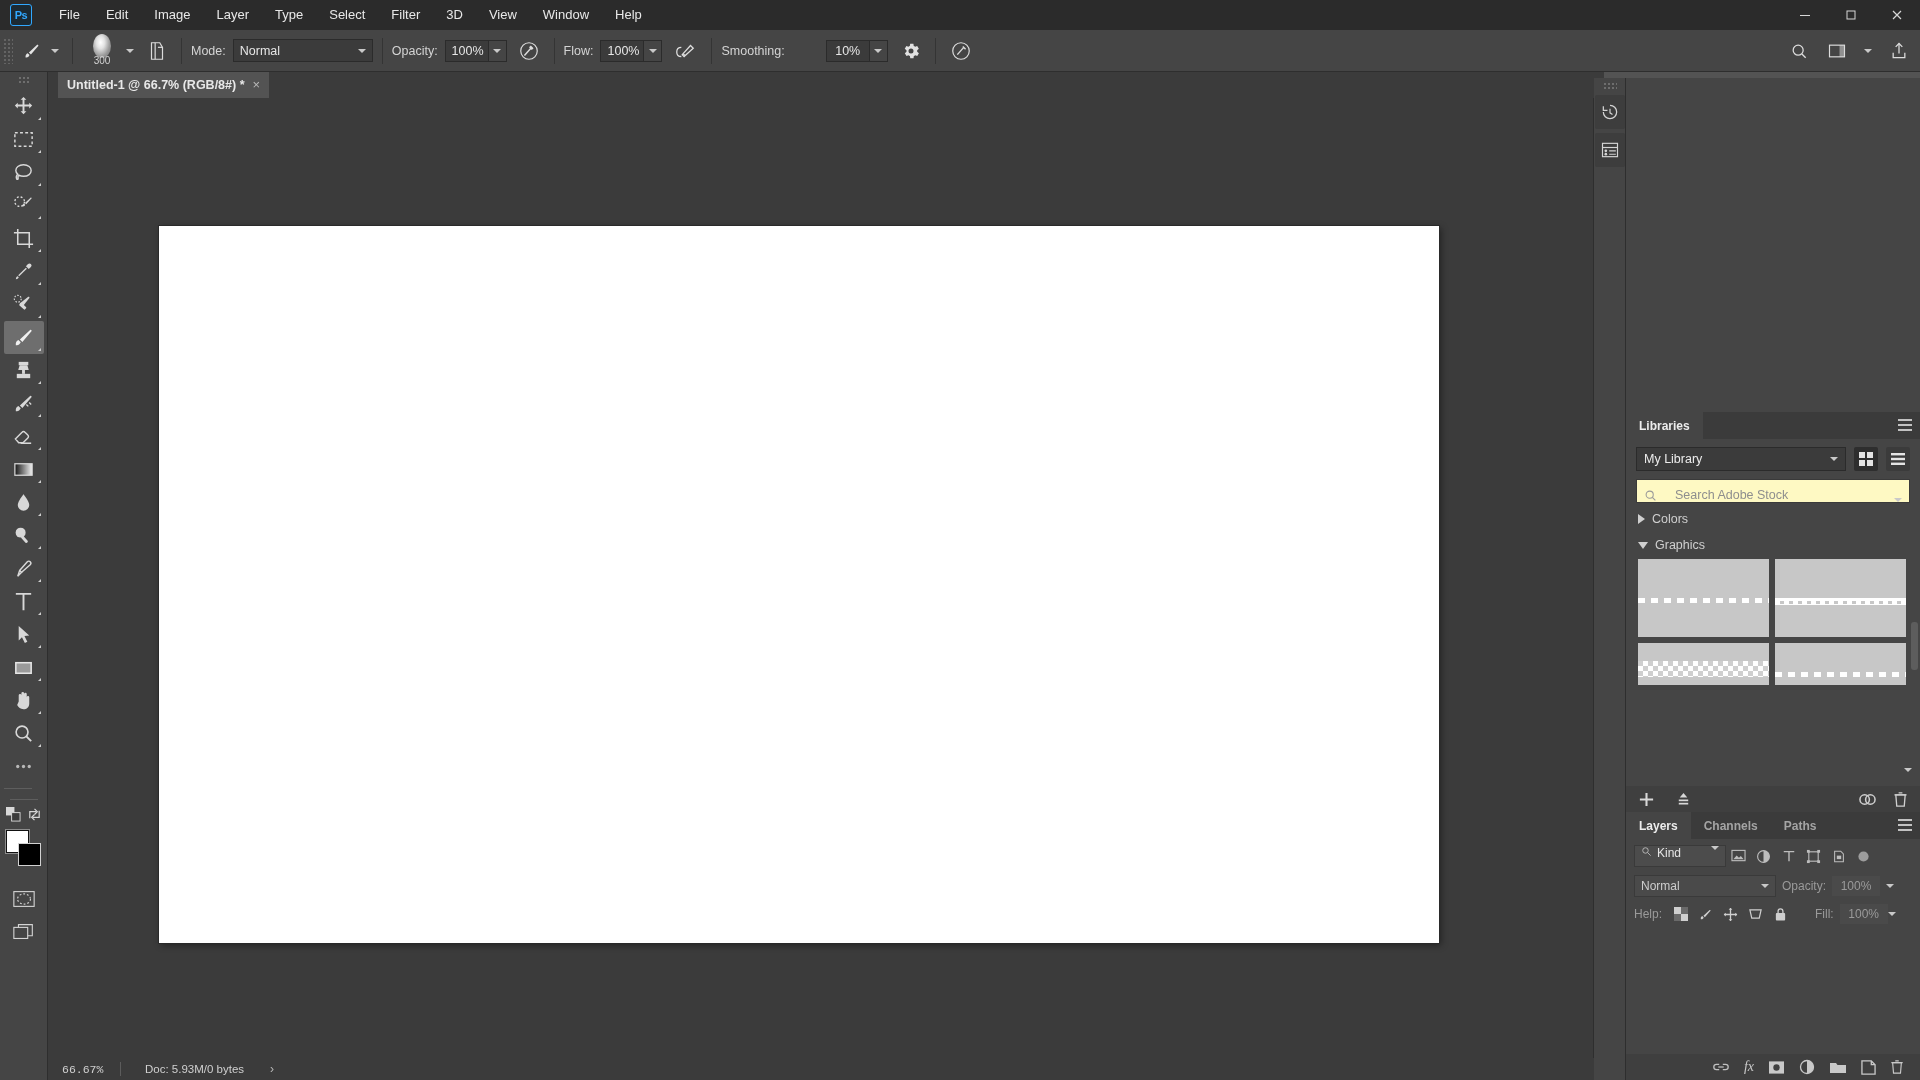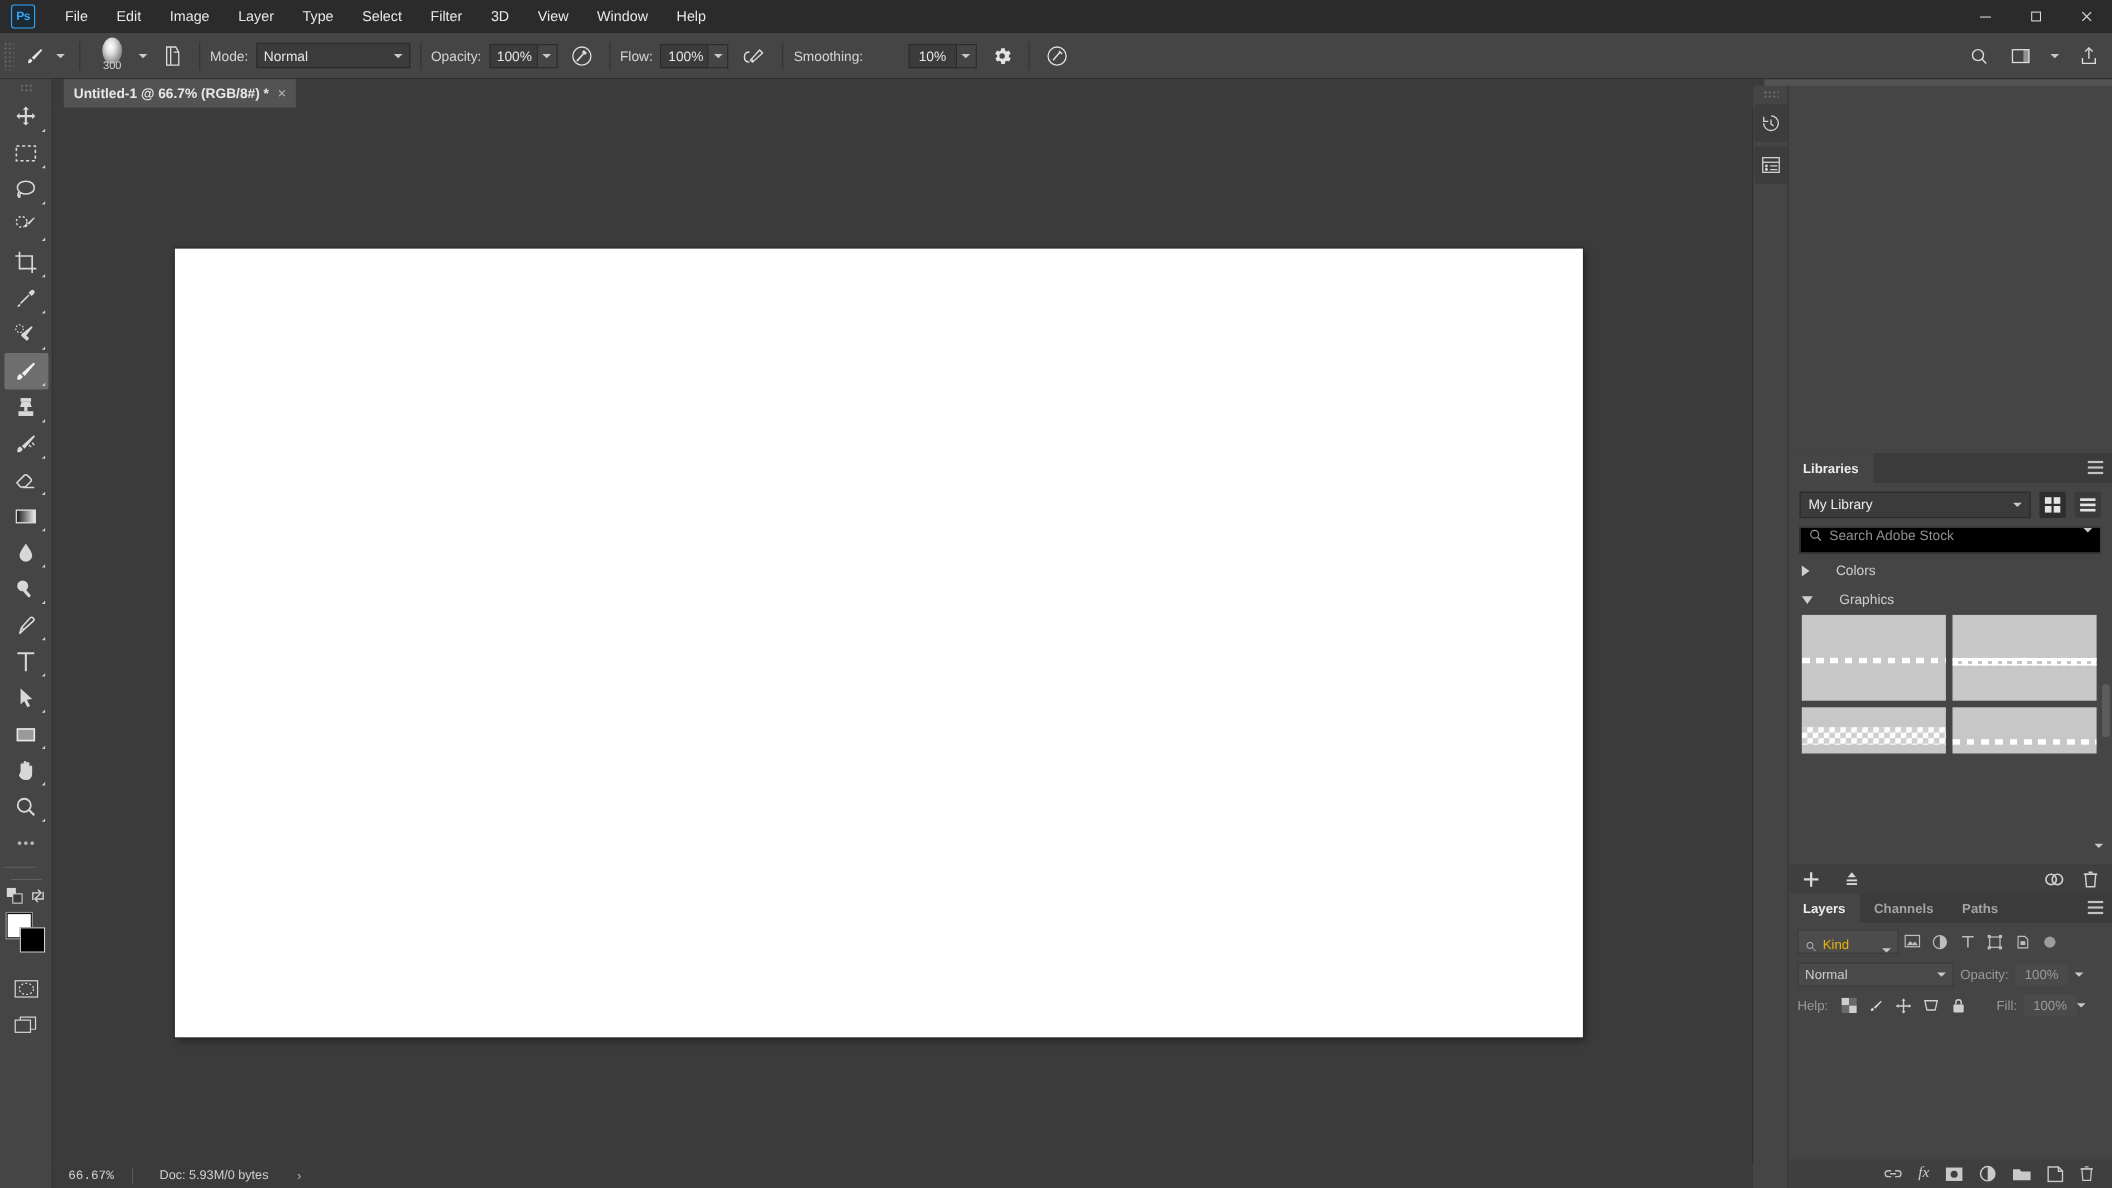--- a/index.html
+++ b/index.html
@@ -182,24 +182,24 @@
   .lib-panel { position:absolute; left:0; top:334px; width:294px; height:400px; background:#454545; }
   .lib-row { display:flex; align-items:center; padding:8px 10px 4px; gap:8px; }
   .lib-select {
     flex:1; height:24px; background:#3b3b3b; border:1px solid #2b2b2b; color:#ececec;
     font-size:12.5px; display:flex; align-items:center; justify-content:space-between; padding:0 7px;
   }
   .lib-viewbtn { width:24px;height:24px; display:flex;align-items:center;justify-content:center;
      background:#3b3b3b; border-radius:2px; }
   .lib-viewbtn.active { background:#2e2e2e; }
   .lib-search {
-    margin:4px 10px 0; height:24px; background:#000000; border:1px solid #3a3a3a;
-    display:flex; align-items:flex-start; gap:6px; padding:0 7px; color:#8e8e8e; font-size:12.5px;
-  }
-  .lib-sec { display:flex; align-items:center; gap:24px; padding:9px 12px 3px; color:#cfcfcf; font-size:12.5px; }
+    margin:4px 10px 0; height:24px; background:#fef9c3; border:1px solid #3a3a3a;
+    display:flex; align-items:flex-end; gap:18px; padding:0 7px; color:#8e8e8e; font-size:12.5px;
+  }
+  .lib-sec { display:flex; align-items:center; gap:7px; padding:9px 12px 3px; color:#cfcfcf; font-size:12.5px; }
   .tri-right { width:0;height:0;border-top:5px solid transparent;border-bottom:5px solid transparent;border-left:7px solid #cfcfcf; }
   .tri-down { width:0;height:0;border-left:5px solid transparent;border-right:5px solid transparent;border-top:7px solid #cfcfcf; }
   .gfx-grid { display:grid; grid-template-columns:1fr 1fr; gap:6px; padding:4px 14px 0 12px; }
   .gfx-cell { height:78px; background:#c7c7c7; position:relative; overflow:hidden; }
   .dash-a { position:absolute; left:0; top:50%; width:100%; height:5px;
     background: repeating-linear-gradient(to right,#fff 0 7px, transparent 7px 13px); }
   .dash-b { position:absolute; left:0; top:50%; width:100%; height:7px;
     background: repeating-linear-gradient(to right,#fff 0 5px, transparent 5px 9px),
                 repeating-linear-gradient(to bottom,#fff 0 3px, transparent 3px 6px); }
   .checker { position:absolute; left:0; bottom:8px; width:100%; height:16px;
@@ -209,22 +209,22 @@
     background-size:10px 10px; background-position:0 0, 5px 5px; background-color:#cfcfcf; }
   .lib-footer {
     position:absolute; left:0; bottom:0; width:294px; height:26px; background:#3f3f3f;
     display:flex; align-items:center; padding:0 12px; color:#cfcfcf;
   }
 
   
   .layers-panel { position:absolute; left:0; top:734px; width:294px; height:268px; background:#454545; }
   .lay-filter { display:flex; align-items:center; padding:6px 8px; gap:0; }
   .lay-kind {
-    width:92px; height:22px; background:#4c4c4c; border:1px solid #3a3a3a; color:#eab308;
-    font-size:12px; display:flex; align-items:flex-end; gap:5px; padding:0 6px;
+    width:92px; height:22px; background:#4c4c4c; border:1px solid #3a3a3a; color:#e5e5e5;
+    font-size:12px; display:flex; align-items:flex-start; gap:5px; padding:0 6px;
   }
   .lay-fico { width:25px;height:22px; display:flex;align-items:center;justify-content:center; color:#bdbdbd; }
   .lay-blend { display:flex; align-items:center; padding:2px 8px 4px; gap:6px; }
   .blend-sel { width:142px; height:22px; background:#4a4a4a; border:1px solid #3a3a3a; color:#cdcdcd;
      font-size:12px; display:flex; align-items:center; justify-content:space-between; padding:0 6px; }
   .op-label { color:#9a9a9a; font-size:12px; }
   .op-val { width:48px;height:20px; background:#4a4a4a; color:#9a9a9a; font-size:12px;
      display:flex;align-items:center;justify-content:center; }
   .lay-lock { display:flex; align-items:center; padding:3px 8px 5px; gap:0; color:#bdbdbd; font-size:12px; }
   .lock-ico { width:25px;height:20px; display:flex;align-items:center;justify-content:center; }

